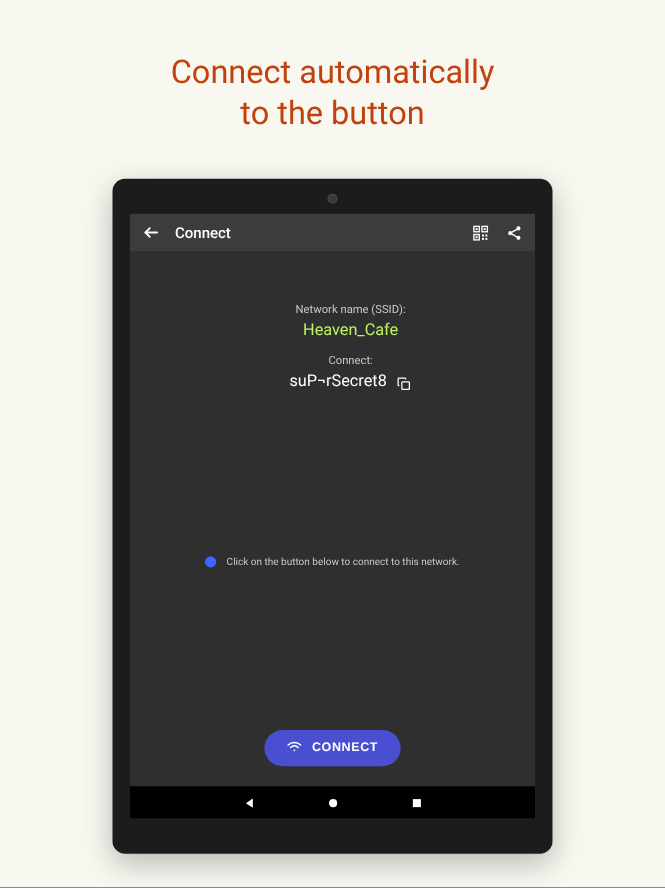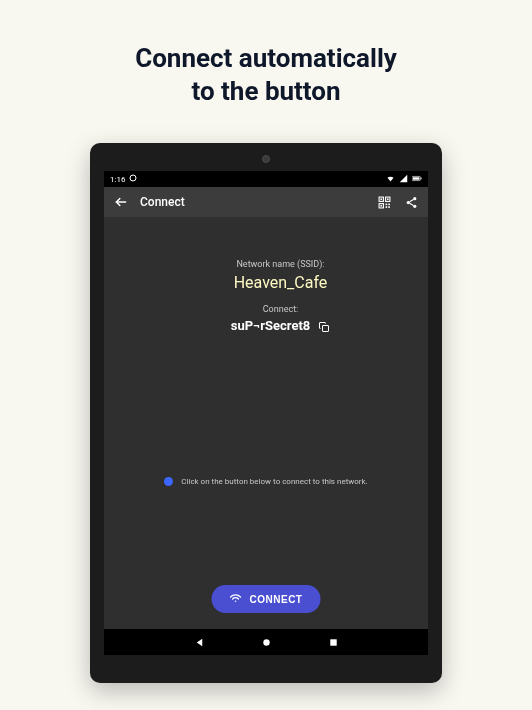--- a/index.html
+++ b/index.html
@@ -5,22 +5,22 @@
   * { box-sizing: border-box; margin: 0; padding: 0; }
   body {
     width: 532px;
     height: 710px;
     background: #f8f7f0;
     font-family: -apple-system, BlinkMacSystemFont, "Segoe UI", Roboto, sans-serif;
     overflow: hidden;
   }
   .marketing-title {
     text-align: center;
-    color: #0f172a;
-    font-weight: 700;
+    color: #c2410c;
+    font-weight: 400;
     font-size: 26px;
     line-height: 1.25;
     padding-top: 42px;
   }
   .tablet-frame {
     position: absolute;
     left: 90px;
     top: 143px;
     width: 352px;
     height: 540px;
@@ -86,36 +86,35 @@
   .network-block {
     margin-top: 42px;
     text-align: center;
   }
   .field-label {
     font-size: 9px;
     color: #c8c8c8;
     margin-bottom: 4px;
   }
   .ssid-value {
-    font-size: 16px;
-    color: #fef9c3;
+    font-size: 13px;
+    color: #bef264;
     margin-bottom: 12px;
   }
   .pwd-row {
     display: flex;
     align-items: flex-end;
     justify-content: center;
     gap: 8px;
-    font-weight: bold;
   }
   .pwd-value { font-size: 13px; color: #fff; }
   .copy-btn { color: #fff; cursor: pointer; }
   .hint-row {
     position: absolute;
-    top: 260px;
+    top: 244px;
     left: 0; right: 0;
     display: flex;
     align-items: center;
     justify-content: center;
     gap: 8px;
   }
   .info-dot {
     width: 9px; height: 9px; border-radius: 50%;
     background: #3b66ff;
   }
@@ -153,49 +152,20 @@
 
 <div class="marketing-title">
   <div>Connect automatically</div>
   <div>to the button</div>
 </div>
 
 <div class="tablet-frame">
   <div class="front-camera"></div>
   <div class="screen">
 
-    <div class="status-bar">
-      <div class="status-left">
-        <span>1:16</span>
-        <span>
-          <svg width="8" height="8" viewBox="0 0 24 24" fill="none" stroke="#fff" stroke-width="3">
-              <circle cx="12" cy="12" r="9"></circle>
-            </svg>
-        </span>
-      </div>
-      <div class="status-right">
-        <span>
-          <svg width="9" height="9" viewBox="0 0 24 24" fill="#fff">
-              <path d="M12 20l8-10c-4.5-4-11.5-4-16 0l8 10z"></path>
-            </svg>
-        </span>
-        <span>
-          <svg width="9" height="9" viewBox="0 0 24 24" fill="#fff">
-              <path d="M2 22L22 2v20H2z"></path>
-            </svg>
-        </span>
-        <span>
-          <svg width="10" height="9" viewBox="0 0 24 12">
-              <rect x="0" y="1" width="20" height="10" rx="2" fill="none" stroke="#fff" stroke-width="1.5"></rect>
-              <rect x="2" y="3" width="16" height="6" fill="#fff"></rect>
-              <rect x="21" y="4" width="2" height="4" fill="#fff"></rect>
-            </svg>
-        </span>
-      </div>
-    </div>
 
     <div class="title-bar">
       <span class="back-arrow icon-btn">
         <svg width="14" height="14" viewBox="0 0 24 24" fill="none" stroke="#fff" stroke-width="2.5" stroke-linecap="round" stroke-linejoin="round">
             <line x1="20" y1="12" x2="4" y2="12"></line>
             <polyline points="10 18 4 12 10 6"></polyline>
           </svg>
       </span>
       <span class="title-text">Connect</span>
       <div class="title-actions">

